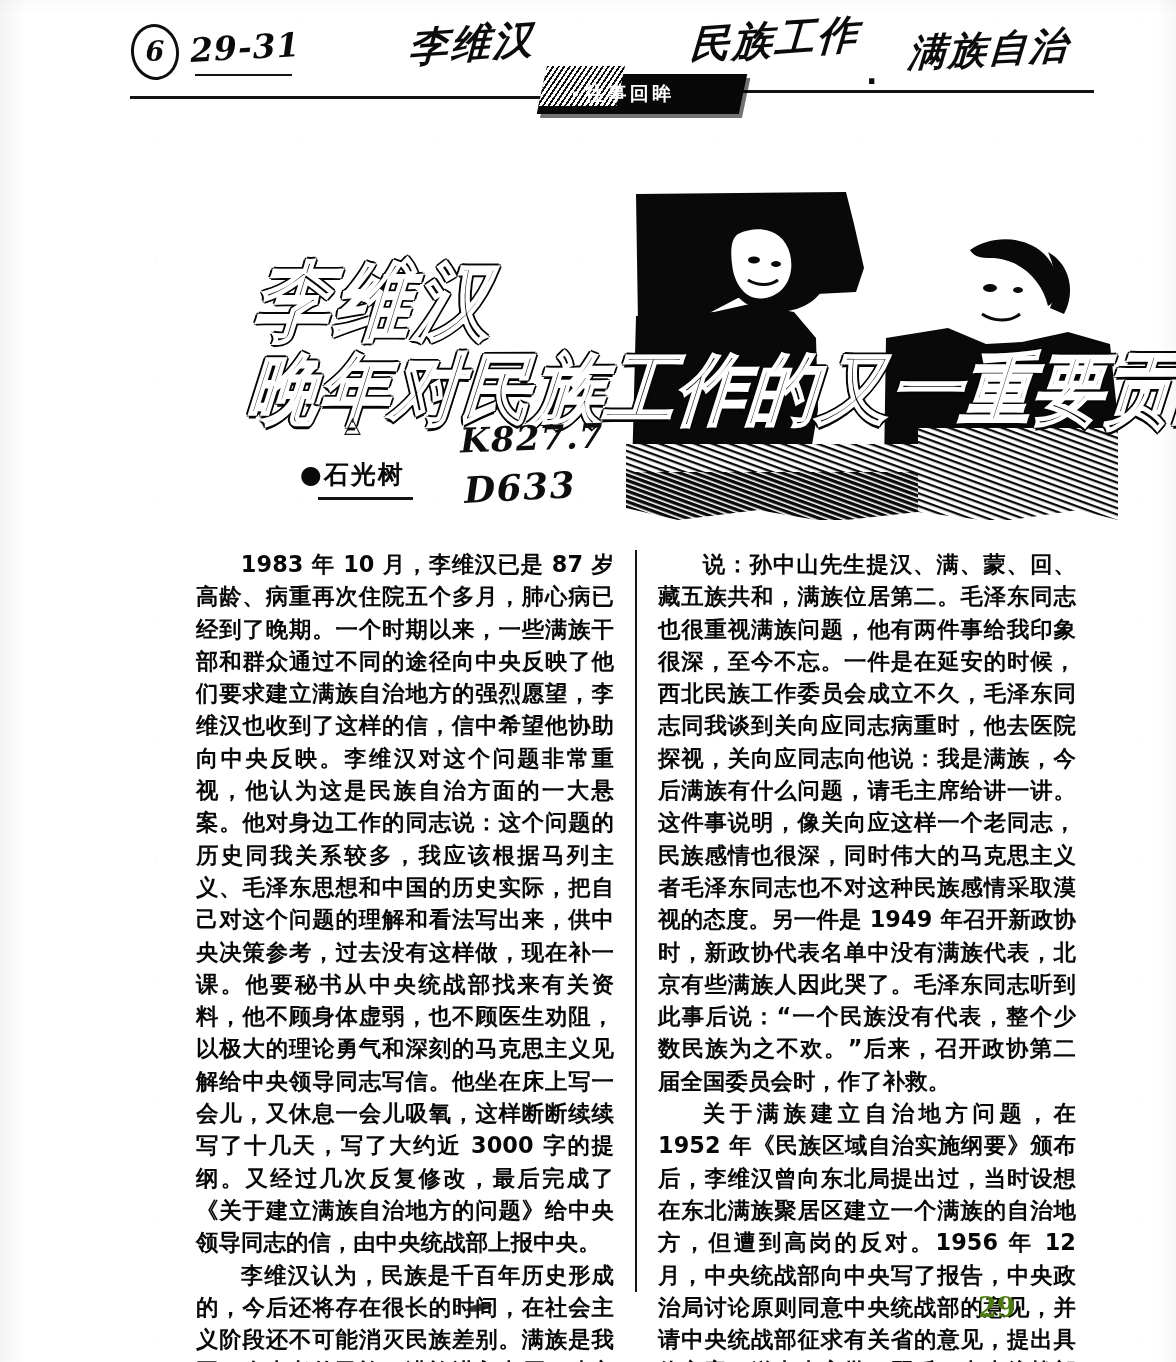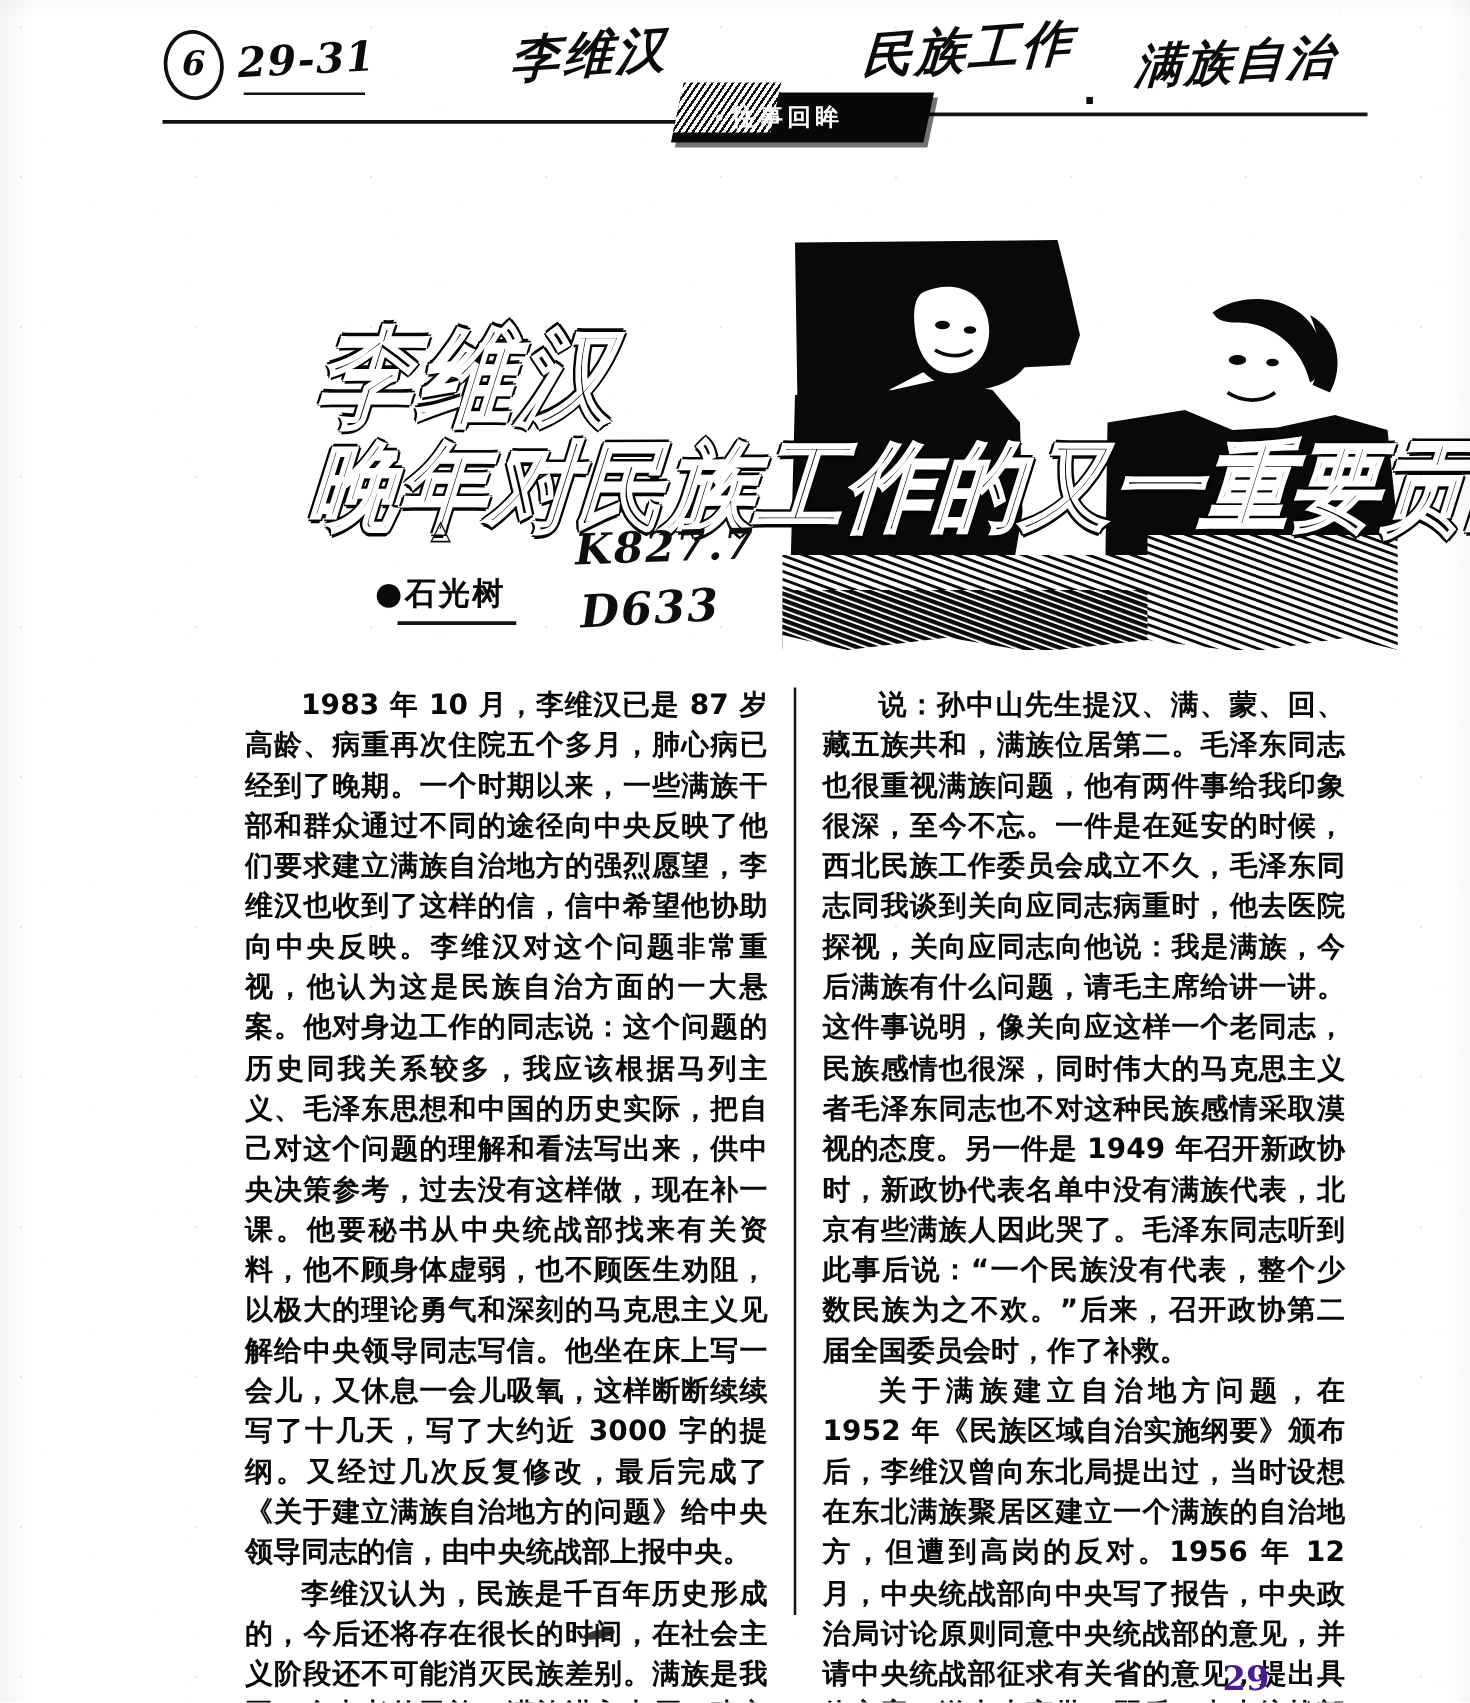--- a/index.html
+++ b/index.html
@@ -233,22 +233,22 @@
   .col p{margin:0;text-indent:2em;}
   #col-gap{width:44px;position:relative;flex:none;}
   #col-divider{
     position:absolute;left:50%;top:2px;bottom:4px;
     width:2px;background:#161616;
     transform:translateX(-50%);
   }
 
   
   #page-number{
-    position:absolute;left:978px;top:1328px;
-    font-size:27px;font-weight:700;color:#4c1d95;
+    position:absolute;left:978px;top:1292px;
+    font-size:27px;font-weight:700;color:#4d7c0f;
     font-family:"DejaVu Serif","Liberation Serif",serif;
     z-index:3;
   }
   #scan-smudge{
     position:absolute;left:466px;top:1304px;
     width:26px;height:7px;background:#1a1a1a;
     border-radius:60% 40% 50% 50%;
     transform:rotate(-10deg);
     opacity:.85;
   }

